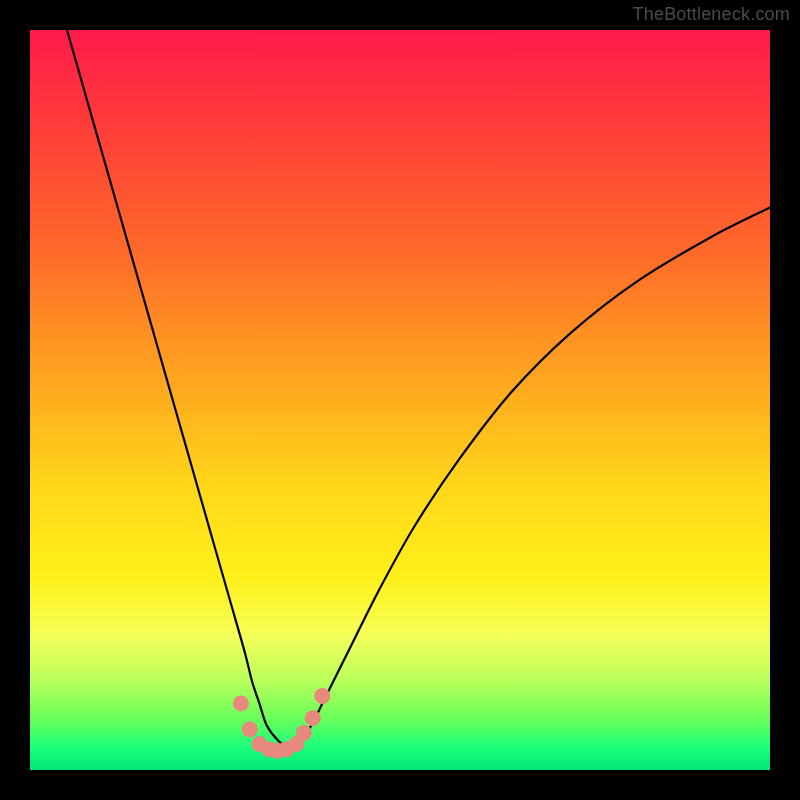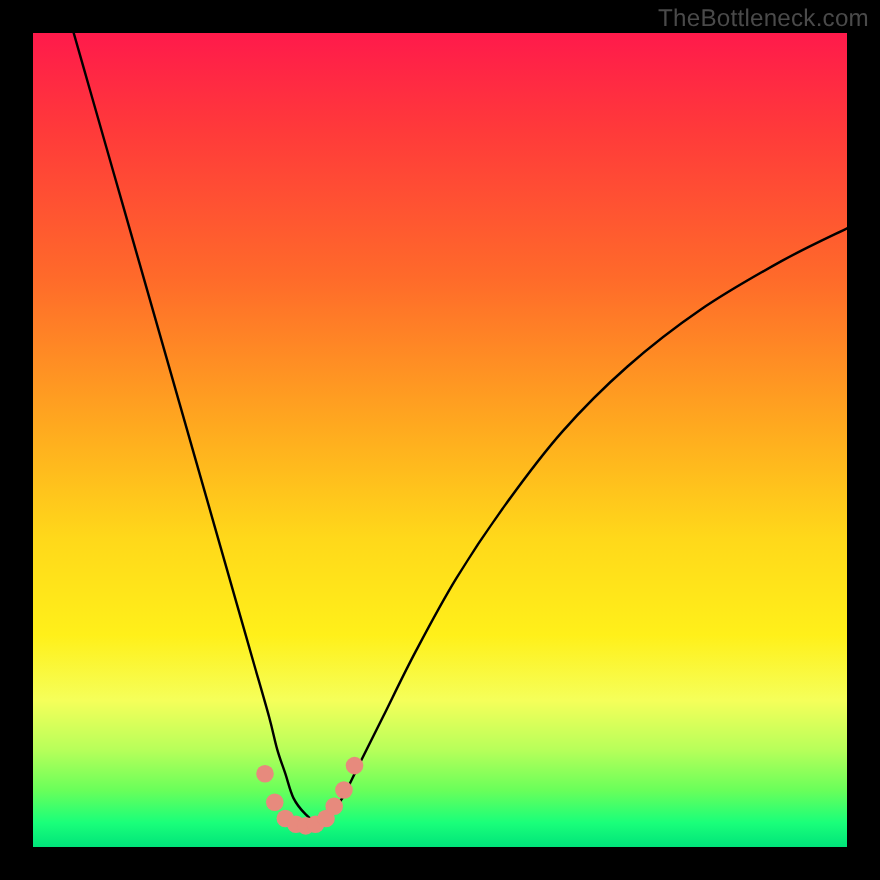--- a/index.html
+++ b/index.html
@@ -38,21 +38,21 @@
       #6aff5a 93%,
       #1aff7a 97%,
       #00e47a 100%
     );
   }
   .watermark {
     position: absolute;
     top: 4px;
     right: 10px;
     font-family: Arial, Helvetica, sans-serif;
-    font-size: 22px;
+    font-size: 18px;
     color: #4a4a4a;
     letter-spacing: 0.2px;
     text-align: center;
   }
   svg.curve {
     position: absolute;
     top: 0;
     left: 0;
     width: 740px;
     height: 740px;

